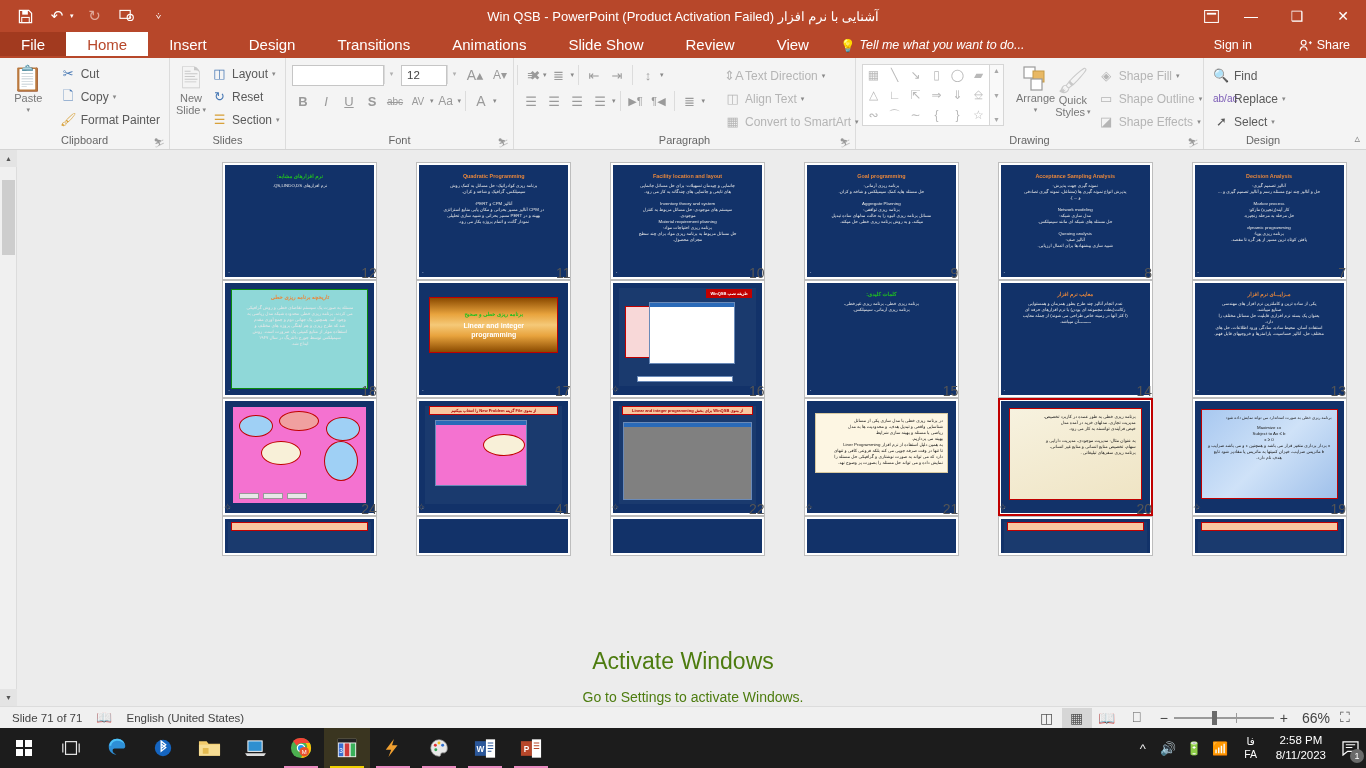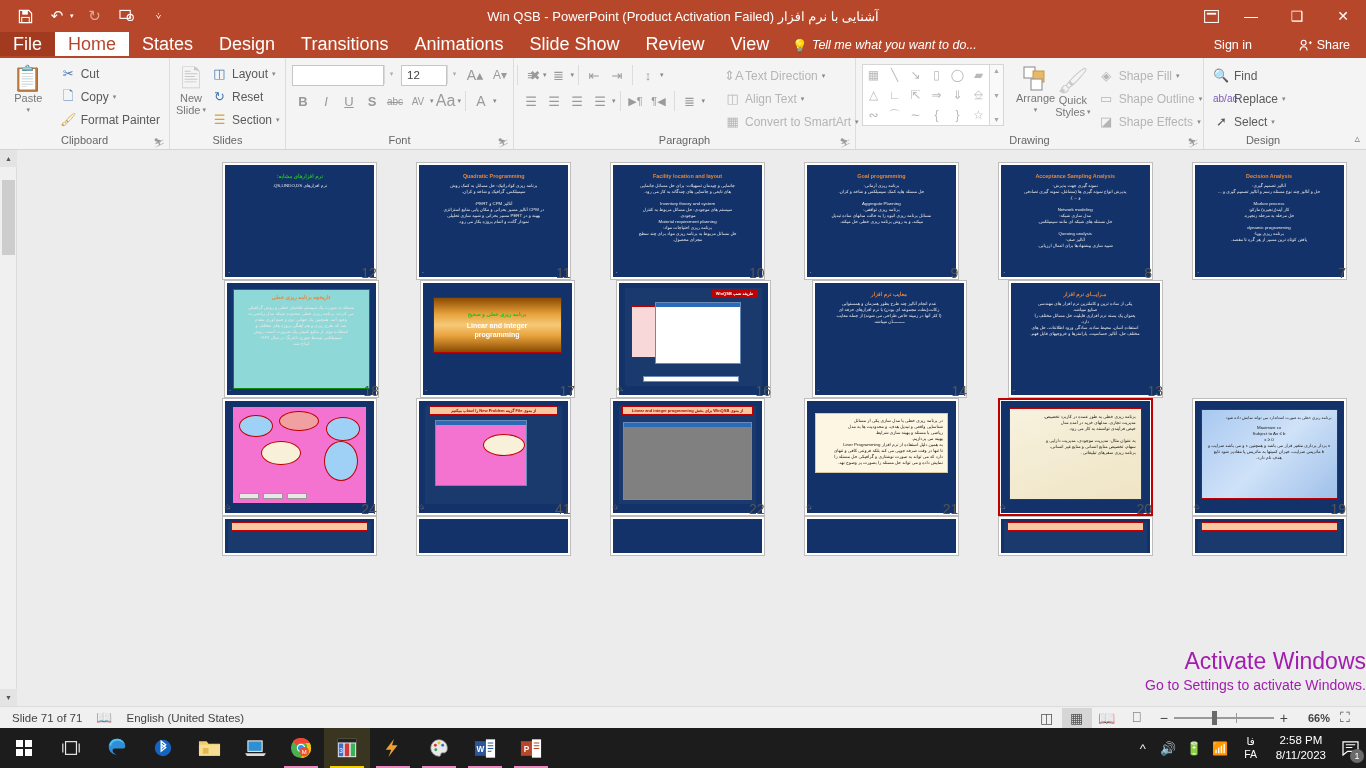--- a/index.html
+++ b/index.html
@@ -39,22 +39,22 @@
     width: 30px; height: 24px; display: flex; align-items: center; justify-content: center;
     font-size: 14px; color: #fff;
   }
 
   
   .tabbar {
     position: absolute; top: 32px; left: 0; width: 1366px; height: 26px;
     background: #b7472a; display: flex; align-items: stretch;
   }
   .tab {
-    padding: 0 13px; display: flex; align-items: center;
-    font-size: 18px; color: #fff; height: 24px;
+    padding: 0 21px; display: flex; align-items: center;
+    font-size: 15px; color: #fff; height: 24px;
   }
   .tab.file { background: #a23a1f; }
   .tab.active { background: #fff; color: #b7472a; }
   .tellme {
     display: flex; align-items: center; gap: 4px;
     padding: 0 10px; font-size: 12.5px; color: #fff; font-style: italic;
   }
   .signin {
     position: absolute; right: 106px; top: 0; height: 26px;
     display: flex; align-items: center; font-size: 12.5px; color: #fff; padding: 0 8px;
@@ -232,29 +232,29 @@
   }
   .viewbtn {
     width: 30px; height: 20px; display: flex; align-items: center; justify-content: center;
     font-size: 14px; color: #555;
   }
   .viewbtn.active { background: #d6d6d6; }
   .zoomslider { display: flex; align-items: center; gap: 6px; margin: 0 8px; }
   .zs-track { width: 100px; height: 2px; background: #9a9a9a; position: relative; }
   .zs-thumb { position: absolute; left: 38px; top: -6px; width: 5px; height: 14px; background: #6a6a6a; }
   .zs-mid { position: absolute; left: 62px; top: -4px; width: 1px; height: 10px; background: #9a9a9a; }
-  .zoomval { font-size: 11px; color: #444; width: 34px; text-align: right; font-weight: bold; }
+  .zoomval { font-size: 14px; color: #444; width: 34px; text-align: right; }
 
   
   .watermark {
-    position: absolute; left: 0; right: 0; top: 648px; text-align: right;
-    pointer-events: none; color: #a21caf;
+    position: absolute; left: 0; right: 0; top: 648px; text-align: center;
+    pointer-events: none; color: #4d7c0f;
   }
   .wm1 { font-size: 23px; }
-  .wm2 { font-size: 14px; margin-top: 2px; padding-left: 20px; }
+  .wm2 { font-size: 14px; margin-top: 14px; padding-left: 20px; }
 
   
   .taskbar {
     position: absolute; top: 728px; left: 0; width: 1366px; height: 40px;
     background: #1c1c1c; display: flex; align-items: center;
   }
   .startbtn {
     width: 48px; height: 40px; display: flex; align-items: center; justify-content: center;
   }
   .winlogo { width: 16px; height: 16px; display: grid; grid-template-columns: 1fr 1fr;
@@ -341,21 +341,21 @@
     <div class="win-ctl">
       <div class="win-btn">—</div>
       <div class="win-btn">❑</div>
       <div class="win-btn close">✕</div>
     </div>
   </div>
 
   <div class="tabbar">
     <div class="tab file">File</div>
     <div class="tab active">Home</div>
-    <div class="tab">States</div>
+    <div class="tab">Insert</div>
     <div class="tab">Design</div>
     <div class="tab">Transitions</div>
     <div class="tab">Animations</div>
     <div class="tab">Slide Show</div>
     <div class="tab">Review</div>
     <div class="tab">View</div>
     <div class="tellme">
       <span style="font-style:normal;">💡</span>
       <span>Tell me what you want to do...</span>
     </div>
@@ -450,21 +450,21 @@
           <div class="fmtbtn">✖</div>
         </div>
         <div style="display:flex;align-items:center;gap:1px;margin-top:4px;">
           <div class="fmtbtn" style="font-weight:bold;">B</div>
           <div class="fmtbtn" style="font-style:italic;">I</div>
           <div class="fmtbtn" style="text-decoration:underline;">U</div>
           <div class="fmtbtn" style="font-weight:bold;">S</div>
           <div class="fmtbtn" style="font-size:10px;text-decoration:line-through;">abc</div>
           <div class="fmtbtn" style="font-size:10px;">AV</div>
           <div class="caret">▾</div>
-          <div class="fmtbtn" style="font-size:16px;">Aa</div>
+          <div class="fmtbtn" style="font-size:12px;">Aa</div>
           <div class="caret">▾</div>
           <div class="sep-v"></div>
           <div class="fmtbtn" style="font-size:14px;">A</div>
           <div class="caret">▾</div>
         </div>
       </div>
       <div class="rgroup-label">
         <span>Font</span>
         <span class="dlg-launch">⛷</span>
       </div>
@@ -803,20 +803,35 @@
                 <span class="pnum-dot">▪</span>
               </div>
             </div>
             <span class="sstar">✧</span>
             <span class="snum">16</span>
           </div>
           <div class="scell">
             <div class="thumbwrap">
               <div class="slide">
                 <div class="slide-pad">
+                  <div class="slide-title green">کلمات کلیدی:</div>
+                  <div class="slide-body" style="margin-top:3px;">
+                    <div>برنامه ریزی خطی، برنامه ریزی غیرخطی،</div>
+                    <div>برنامه ریزی آرمانی، سیمپلکس.</div>
+                  </div>
+                </div>
+                <span class="pnum-dot">▪</span>
+              </div>
+            </div>
+            <span class="snum">15</span>
+          </div>
+          <div class="scell">
+            <div class="thumbwrap">
+              <div class="slide">
+                <div class="slide-pad">
                   <div class="slide-title">معایب نرم افزار</div>
                   <div class="slide-body" style="margin-top:3px;">
                     <div>عدم انجام آنالیز چند طرح بطور همزمان و همستوابی</div>
                     <div>زکانت(بطت مجموعه ای بودن)  با نرم افزارهای حرفه ای</div>
                     <div>(ا کثر آنها در زمینه خاص طراحی می شوند) از جمله معایب</div>
                     <div>ـــــــــآن میباشد.</div>
                   </div>
                 </div>
                 <span class="pnum-dot">▪</span>
               </div>

